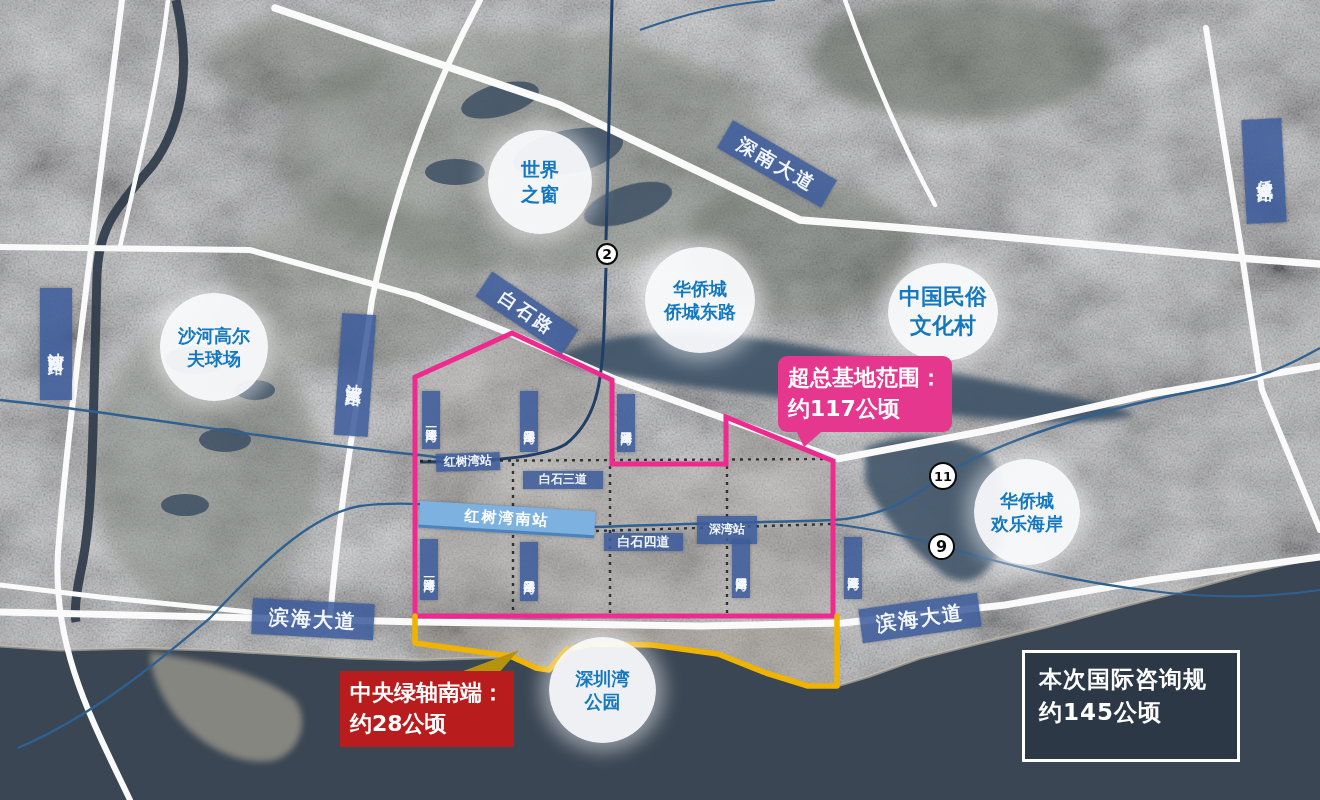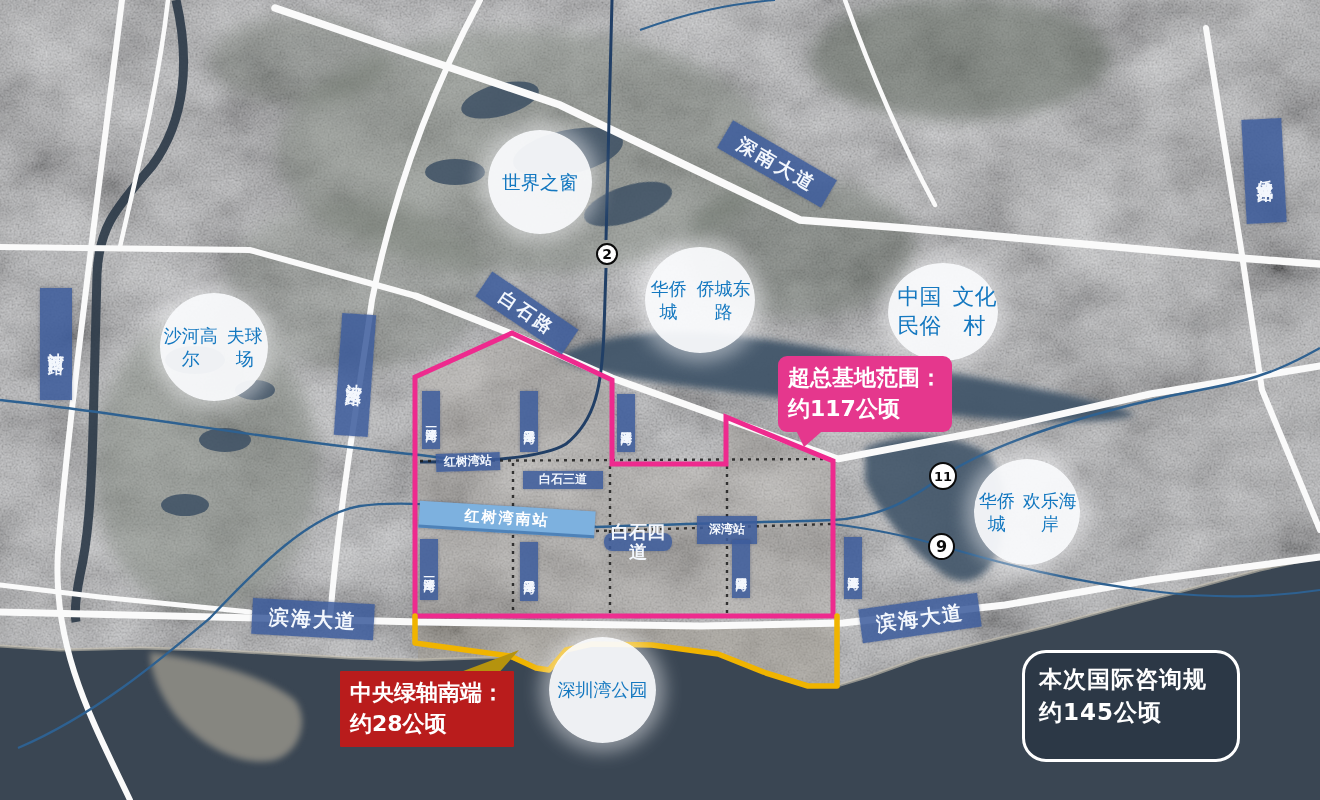--- a/index.html
+++ b/index.html
@@ -1,21 +1,21 @@
 <!DOCTYPE html>
 <html><head>
 <meta charset="utf-8">
 <style>
   html,body{margin:0;padding:0;background:#222;}
   .map{position:relative;width:1320px;height:800px;overflow:hidden;
        font-family:"DejaVu Sans","Liberation Sans",sans-serif;background:#8f9094;}
   .map svg.bg{position:absolute;left:0;top:0;z-index:0;}
   .circle-label{position:absolute;z-index:3;border-radius:50%;
-       background:rgba(250,251,253,0.94);color:#1478c0;font-weight:normal;
-       display:flex;flex-direction:row;align-items:center;justify-content:center;
+       background:rgba(250,251,253,0.94);color:#1478c0;font-weight:bold;
+       display:flex;flex-direction:column;align-items:center;justify-content:center;
        text-align:center;line-height:1.3;
        box-shadow:0 0 18px 9px rgba(250,251,253,0.45);}
   .rlabel{position:absolute;z-index:3;background:rgba(60,92,156,0.86);
        color:#f3f7fd;font-weight:bold;display:flex;align-items:center;justify-content:center;
        text-align:center;line-height:1.1;box-shadow:0 0 3px rgba(15,30,70,0.35);}
   .rlabel.v{writing-mode:vertical-rl;text-orientation:upright;letter-spacing:2px;}
   .rlabel.sm{letter-spacing:0px;}
   .ribbon{background:#7db1df;border-bottom:3px solid #4e82b8;color:#fff;letter-spacing:2px;}
   .badge{position:absolute;z-index:3;background:#fff;border:2px solid #0a0a0a;border-radius:50%;
        color:#0a0a0a;font-weight:bold;display:flex;align-items:center;justify-content:center;
@@ -162,21 +162,21 @@
   </div>
 
   <div class="rlabel v" style="left:40px;top:288px;width:32px;height:112px;font-size:16px;">沙河西路</div>
   <div class="rlabel v" style="left:338px;top:314px;width:34px;height:122px;font-size:16px;transform:rotate(4deg);">沙河东路</div>
   <div class="rlabel v" style="left:1244px;top:119px;width:40px;height:104px;font-size:16px;transform:rotate(-3deg);">侨城东路</div>
   <div class="rlabel" style="left:717px;top:148px;width:120px;height:32px;font-size:19px;transform:rotate(30deg);letter-spacing:3px;">深南大道</div>
   <div class="rlabel" style="left:475px;top:298px;width:104px;height:30px;font-size:18px;transform:rotate(34deg);letter-spacing:3px;">白石路</div>
   <div class="rlabel" style="left:252px;top:601px;width:122px;height:36px;font-size:20px;transform:rotate(3deg);letter-spacing:2px;">滨海大道</div>
   <div class="rlabel" style="left:860px;top:601px;width:120px;height:34px;font-size:20px;transform:rotate(-8deg);letter-spacing:2px;">滨海大道</div>
   <div class="rlabel sm" style="left:523px;top:471px;width:80px;height:18px;font-size:12px;">白石三道</div>
-  <div class="rlabel sm" style="left:604px;top:533px;width:68px;height:18px;font-size:18px;border-radius:8px;">白石四道</div>
+  <div class="rlabel sm" style="left:604px;top:533px;width:79px;height:18px;font-size:13px;">白石四道</div>
 
   <div class="rlabel sm" style="left:436px;top:453px;width:64px;height:18px;font-size:12px;transform:rotate(-2deg);">红树湾站</div>
   <div class="rlabel ribbon" style="left:419px;top:506px;width:176px;height:24px;font-size:15px;transform:rotate(3.5deg);">红树湾南站</div>
   <div class="rlabel sm" style="left:697px;top:516px;width:60px;height:28px;font-size:12px;">深湾站</div>
 
   <div class="rlabel v sm" style="left:422px;top:391px;width:18px;height:58px;font-size:11.5px;">深湾一路</div>
   <div class="rlabel v sm" style="left:520px;top:391px;width:18px;height:61px;font-size:11.5px;">深湾二路</div>
   <div class="rlabel v sm" style="left:617px;top:394px;width:18px;height:58px;font-size:11.5px;">深湾三路</div>
   <div class="rlabel v sm" style="left:420px;top:539px;width:18px;height:61px;font-size:11.5px;">深湾一路</div>
   <div class="rlabel v sm" style="left:520px;top:542px;width:18px;height:59px;font-size:11.5px;">深湾二路</div>
@@ -188,18 +188,18 @@
   <div class="badge" style="left:928px;top:533px;width:27px;height:27px;font-size:16px;">9</div>
 
   <div class="callout" style="left:778px;top:356px;background:#e5378d;font-size:22px;">
     <div>超总基地范围：</div>
     <div>约117公顷</div>
   </div>
   <div class="callout" style="left:340px;top:671px;background:#b91c1c;font-size:22px;border-radius:1px;">
     <div>中央绿轴南端：</div>
     <div>约28公顷</div>
   </div>
-  <div class="summary" style="left:1022px;top:650px;width:218px;height:112px;font-size:23px;border-radius:24px;">
+  <div class="summary" style="left:1022px;top:650px;width:218px;height:112px;font-size:23px;">
     <div>本次国际咨询规</div>
     <div>约145公顷</div>
   </div>
 
 </div>
 
 </body></html>

